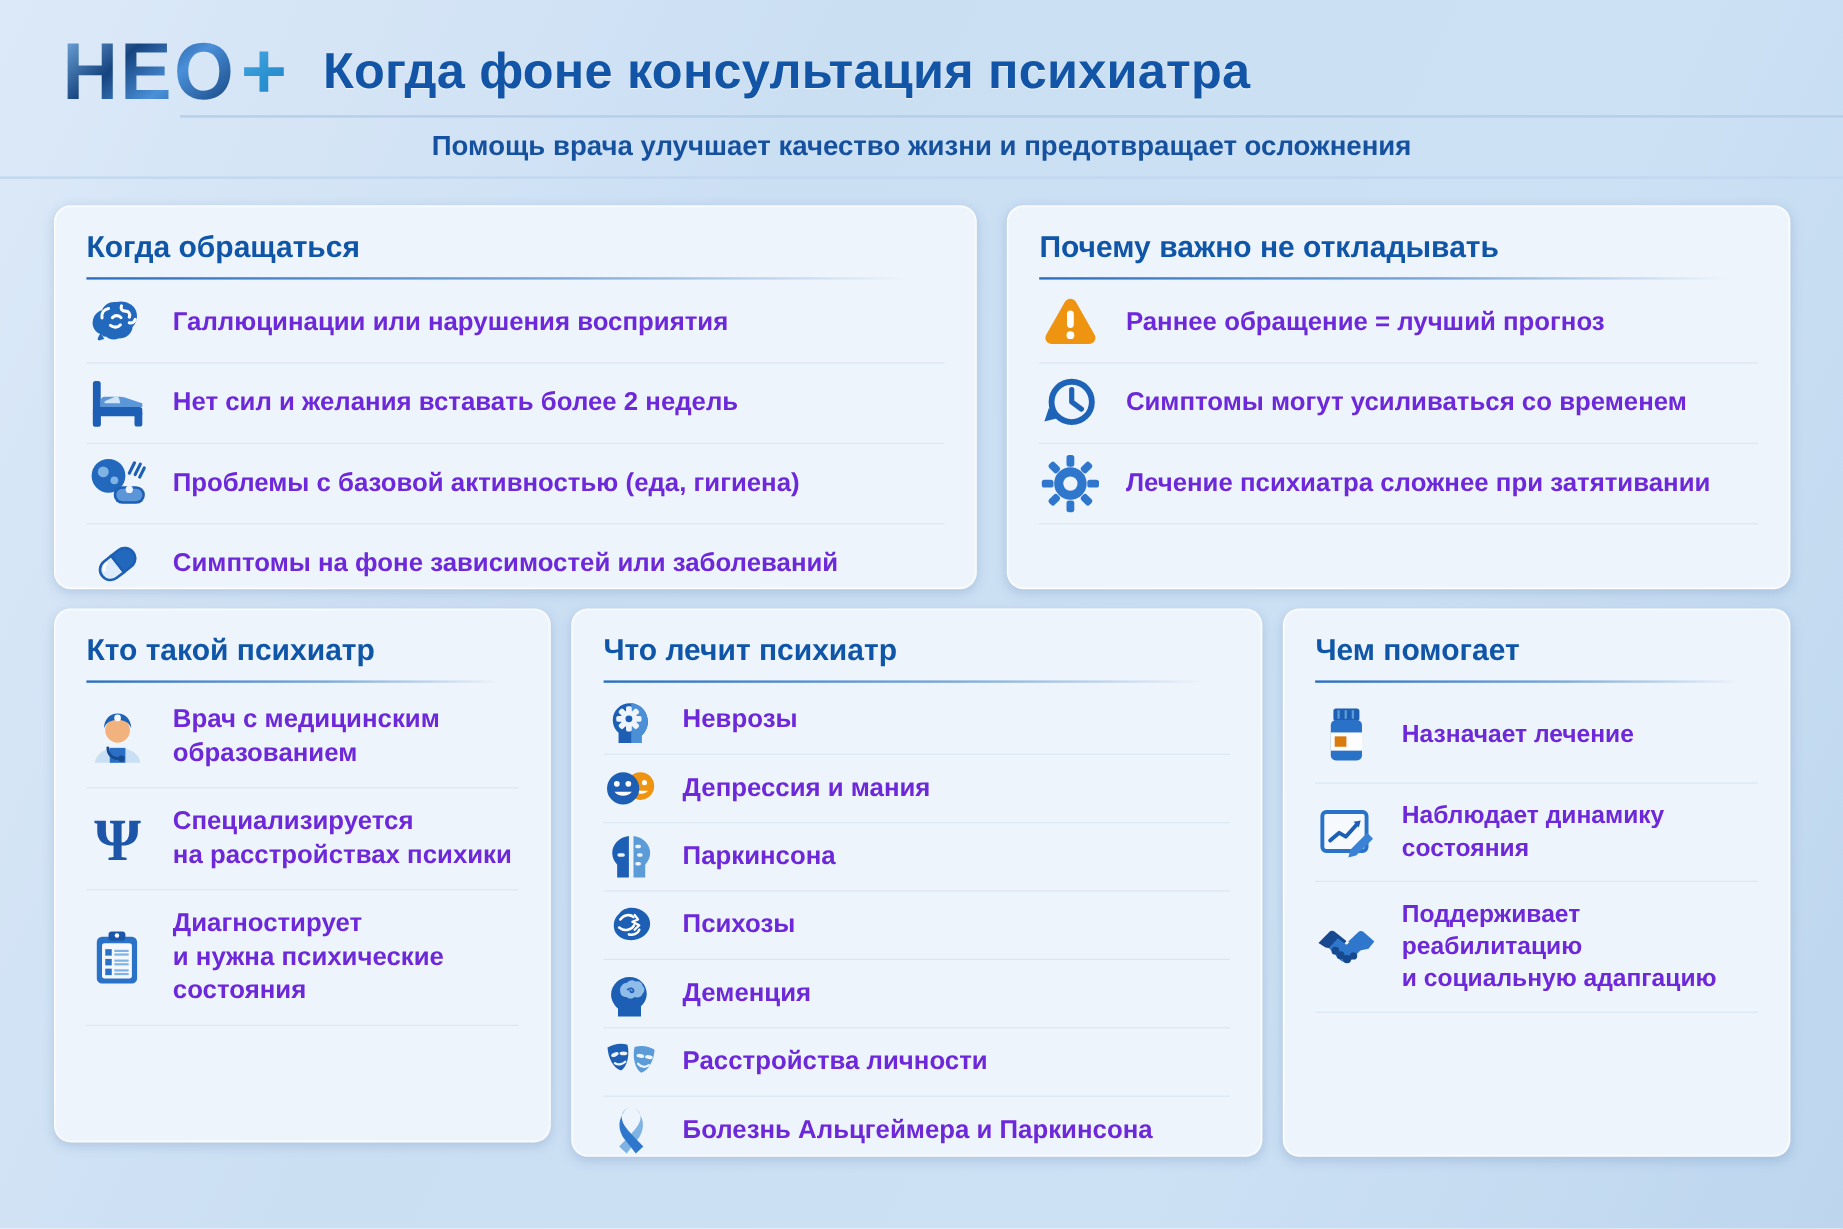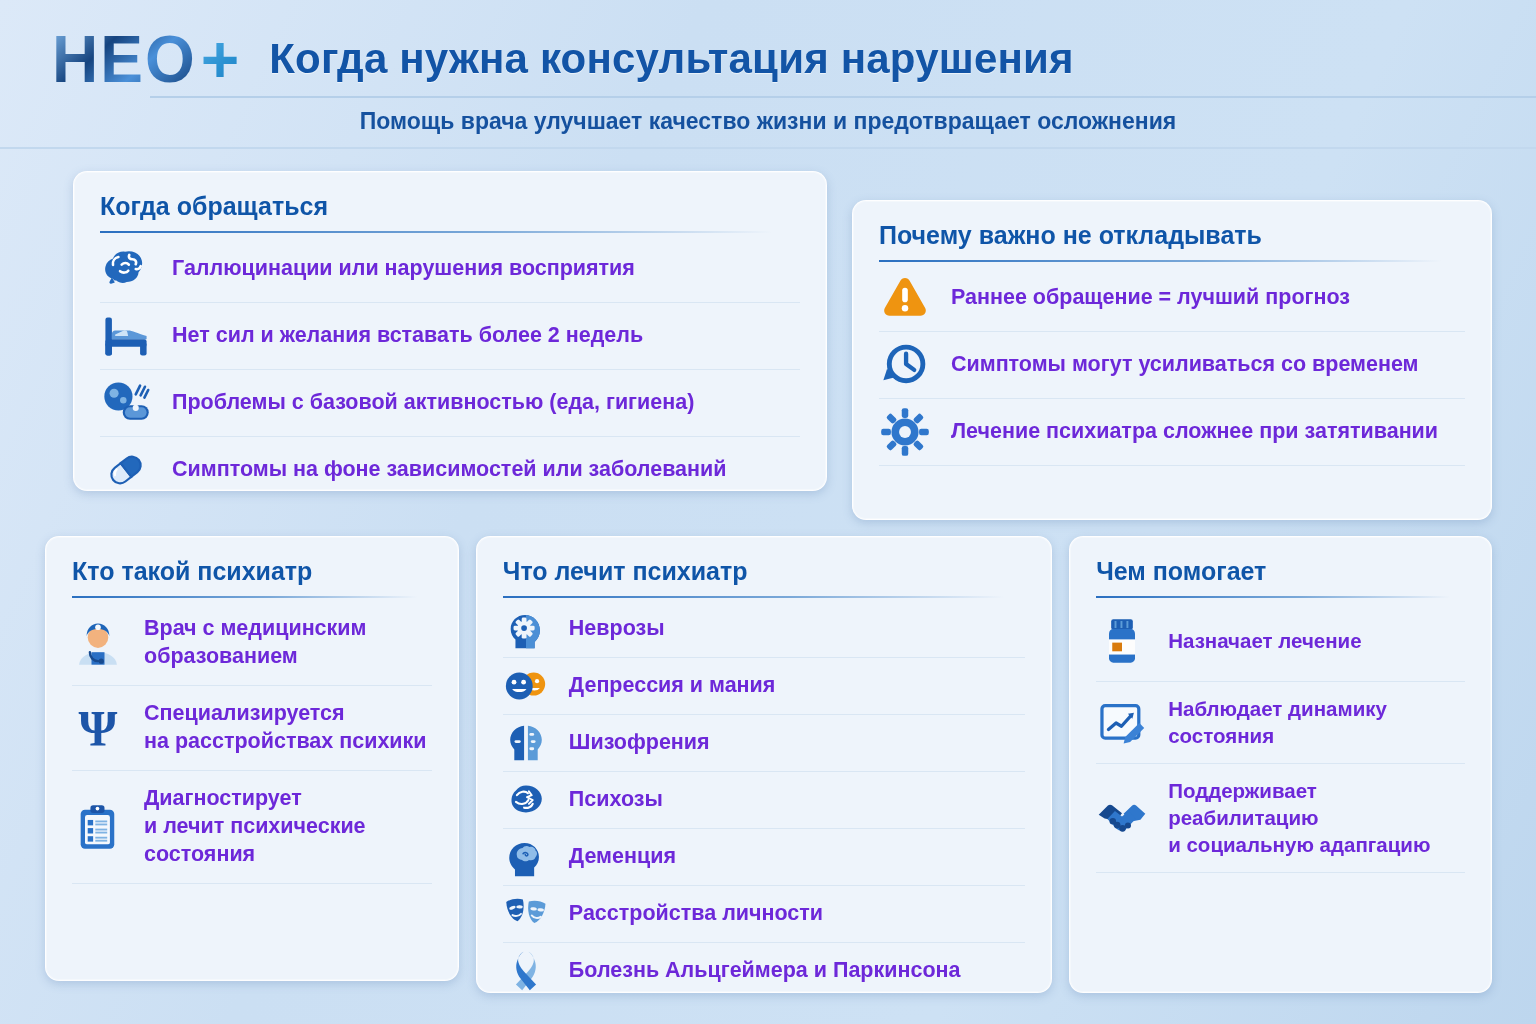--- a/index.html
+++ b/index.html
@@ -32,22 +32,22 @@
   .subtitle{ text-align:center; font-size:23px; font-weight:700; color:#15519f; padding:10px 0 12px; }
   
   .cards-row{ display:flex; margin:22px 44px 0 45px; }
   .row1{ gap:25px; }
   .row2{ gap:17px; margin-top:16px; }
   .card{
     background:#eef4fb; border:1px solid rgba(255,255,255,.9); border-radius:14px;
     box-shadow:0 3px 10px rgba(88,126,175,.28), inset 0 0 0 1px rgba(255,255,255,.35);
     padding:14px 26px 8px;
   }
-  .c1{ width:834px; height:320px;margin-left:28px; }
-  .c2{ width:707px; height:320px;margin-top:29px; }
+  .c1{ width:834px; height:320px; }
+  .c2{ width:707px; height:320px; }
   .c3{ width:415px; height:445px; }
   .c4{ width:578px; height:457px; }
   .c5{ width:424px; height:457px; }
   .card-title{ font-size:25px; font-weight:700; color:#0f55a8; padding:6px 0 10px; }
   .underline{ height:2px; background:linear-gradient(90deg,#2a6fc0 0%,#7aa8d8 55%,rgba(210,226,244,0) 96%); margin-bottom:3px; }
   .item{ display:flex; align-items:center; gap:20px; padding:7px 0; border-bottom:1.5px solid #d9e6f3; }
   .c1 .item:last-child, .c4 .item:last-child{ border-bottom:none; }
   .ic{ width:52px; height:52px; flex:0 0 52px; display:flex; align-items:center; justify-content:center; }
   .ic svg{ width:100%; height:100%; display:block; }
   .txt{ font-size:21.5px; font-weight:700; color:#6d28d9; line-height:1.3; white-space:pre-line; }
@@ -59,21 +59,21 @@
 </head>
 <body>
 
 <div class="canvas">
 
   <div class="header">
     <div class="logo">
       <span class="logo-neo">НЕО</span>
       <span class="logo-plus">+</span>
     </div>
-    <div class="page-title">Когда нужна консультация нарушения</div>
+    <div class="page-title">Когда фоне консультация психиатра</div>
   </div>
   <div class="subtitle-band">
     <div class="subtitle-topline"></div>
     <div class="subtitle">Помощь врача улучшает качество жизни и предотвращает осложнения</div>
   </div>
 
   <div class="cards-row row1">
 
     <div class="card c1">
       <div class="card-title">Когда обращаться</div>
@@ -233,21 +233,21 @@
               <rect x="21.5" y="18" width="11" height="1.7"></rect>
                 <rect x="21.5" y="20.8" width="11" height="1.7"></rect>
               <rect x="21.5" y="25.5" width="11" height="1.7"></rect>
                 <rect x="21.5" y="28.3" width="11" height="1.7"></rect>
               <rect x="21.5" y="33" width="11" height="1.7"></rect>
                 <rect x="21.5" y="35.8" width="11" height="1.7"></rect>
             </g>
           </svg>
         </span>
         <span class="txt">Диагностирует
-и лечит психические состояния</span>
+и нужна психические состояния</span>
       </div>
     </div>
 
     <div class="card c4">
       <div class="card-title">Что лечит психиатр</div>
       <div class="underline"></div>
 
       <div class="item">
         <span class="ic">
           <svg viewBox="0 0 48 48">
@@ -291,21 +291,21 @@
         <span class="ic">
           <svg viewBox="0 0 48 48">
             <path d="M22 6c-8 .8-14.5 7-14.5 14.7 0 4 1.7 7.4 4.3 10V42H22z" fill="#1d5fb4"></path>
             <rect x="12" y="21" width="6.5" height="3" rx="1.5" fill="#eef4fb"></rect>
             <path d="M26 6c8 .8 14.5 7 14.5 14.7 0 4-1.7 7.4-4.3 10V42H26z" fill="#5b9bd8"></path>
             <rect x="27.5" y="13.5" width="5" height="3" rx="1.5" fill="#eef4fb"></rect>
             <rect x="29" y="21" width="5" height="3" rx="1.5" fill="#eef4fb"></rect>
             <rect x="27.5" y="28.5" width="5" height="3" rx="1.5" fill="#eef4fb"></rect>
           </svg>
         </span>
-        <span class="txt">Шизофрения</span>
+        <span class="txt">Паркинсона</span>
       </div>
 
       <div class="item">
         <span class="ic">
           <svg viewBox="0 0 48 48">
             <path d="M13.5 14c2.2-3.2 6.3-5.2 10.5-5.2 9.3 0 16.5 6.2 16.5 14S33.3 37 24 37c-5.2 0-10.3-2-13.3-6.2-2.6-3.6-3-12.2 2.8-16.8z" fill="#1d5fb4"></path>
             <path d="M14.5 19c3-4 8.5-5 11.5-2" stroke="#fff" stroke-width="2.2" fill="none" stroke-linecap="round"></path>
             <path d="M13.5 26c5 4 11 2 13-2" stroke="#fff" stroke-width="2.2" fill="none" stroke-linecap="round"></path>
             <path d="M22 32c4 1 8-1 9-4" stroke="#fff" stroke-width="2.2" fill="none" stroke-linecap="round"></path>
             <path d="M27 15l3 4-5 2 6 3-4 4" stroke="#fff" stroke-width="2" fill="none" stroke-linejoin="round" stroke-linecap="round"></path>

